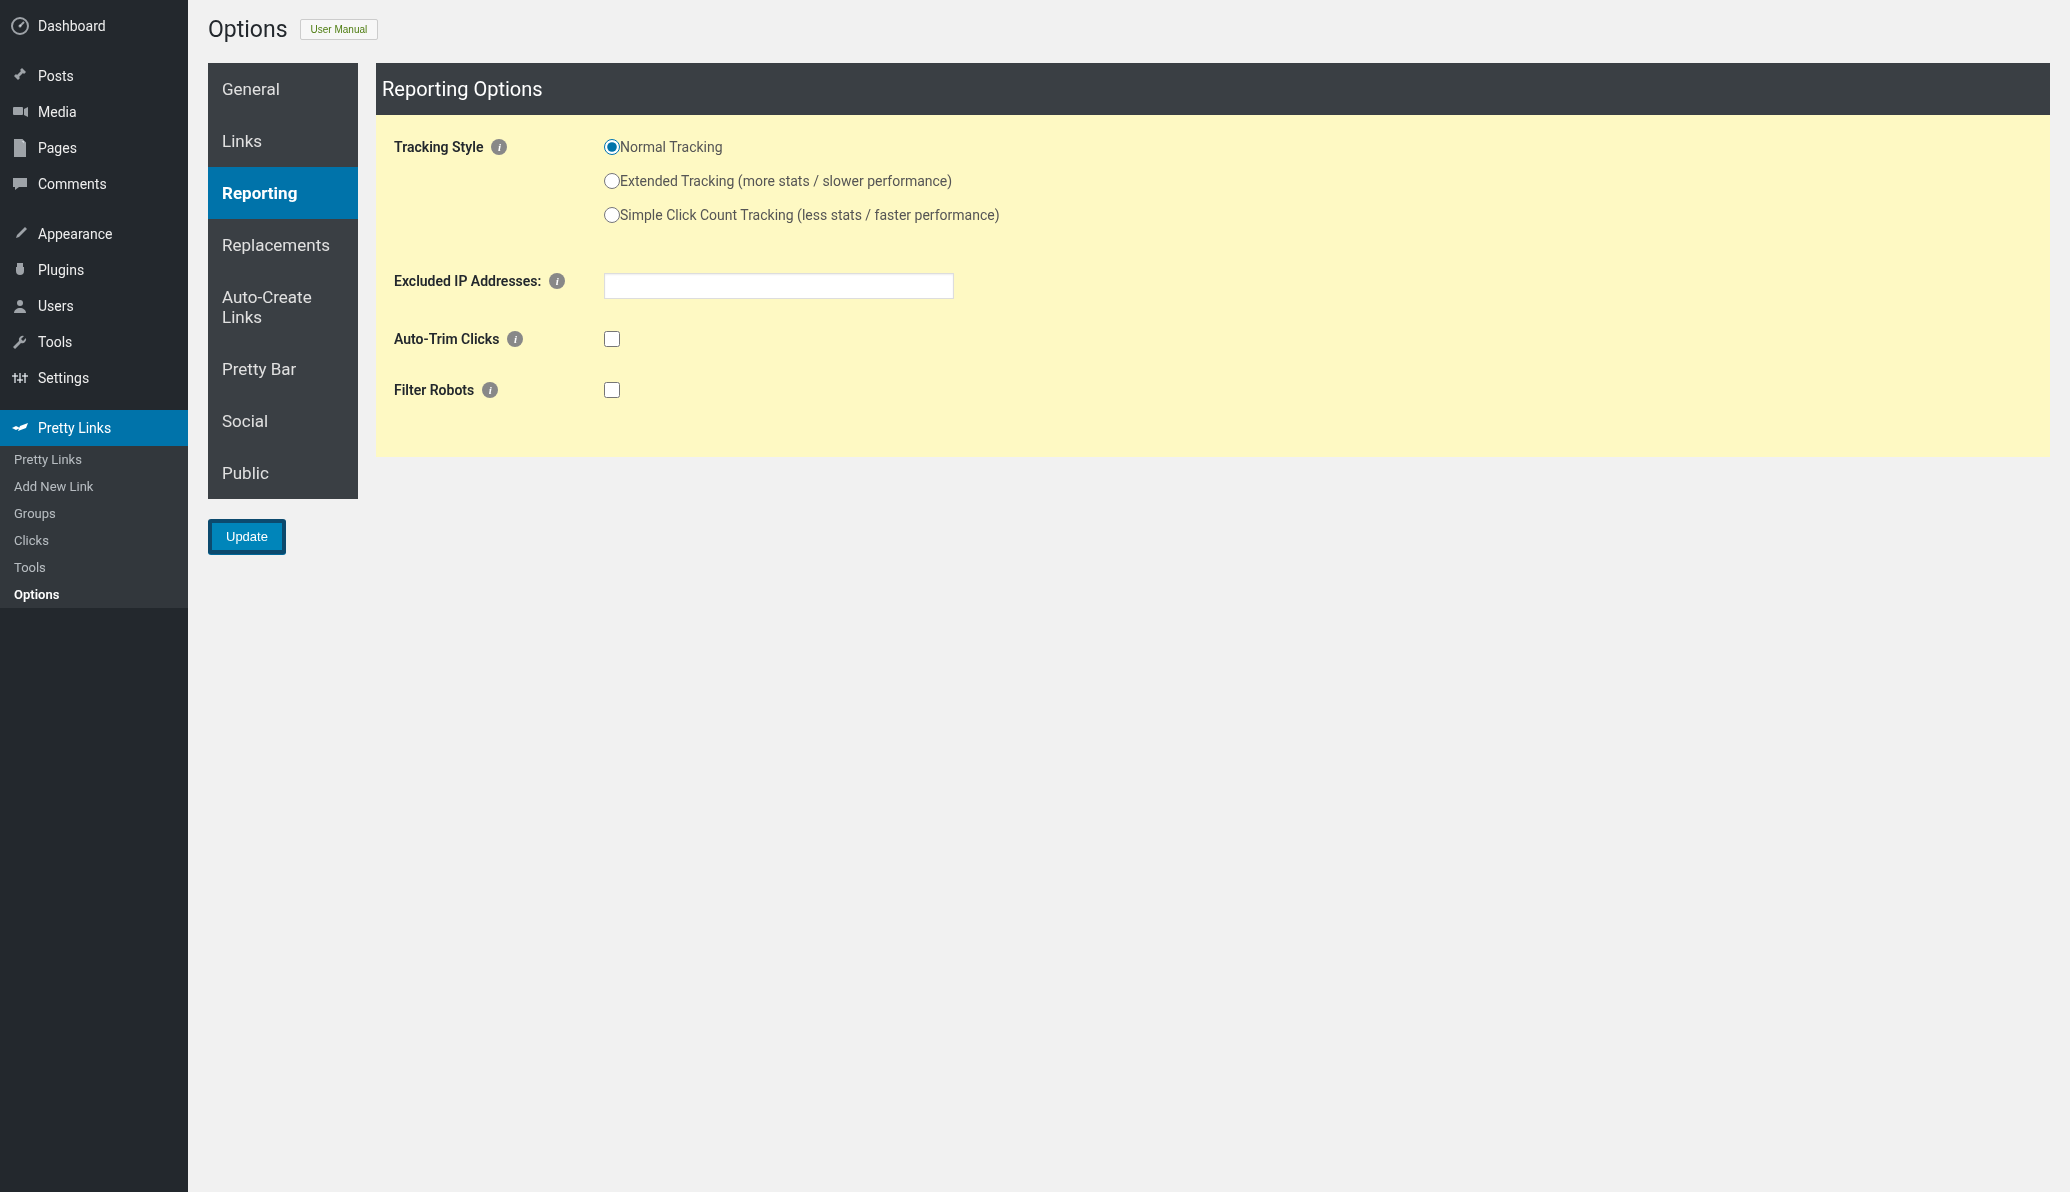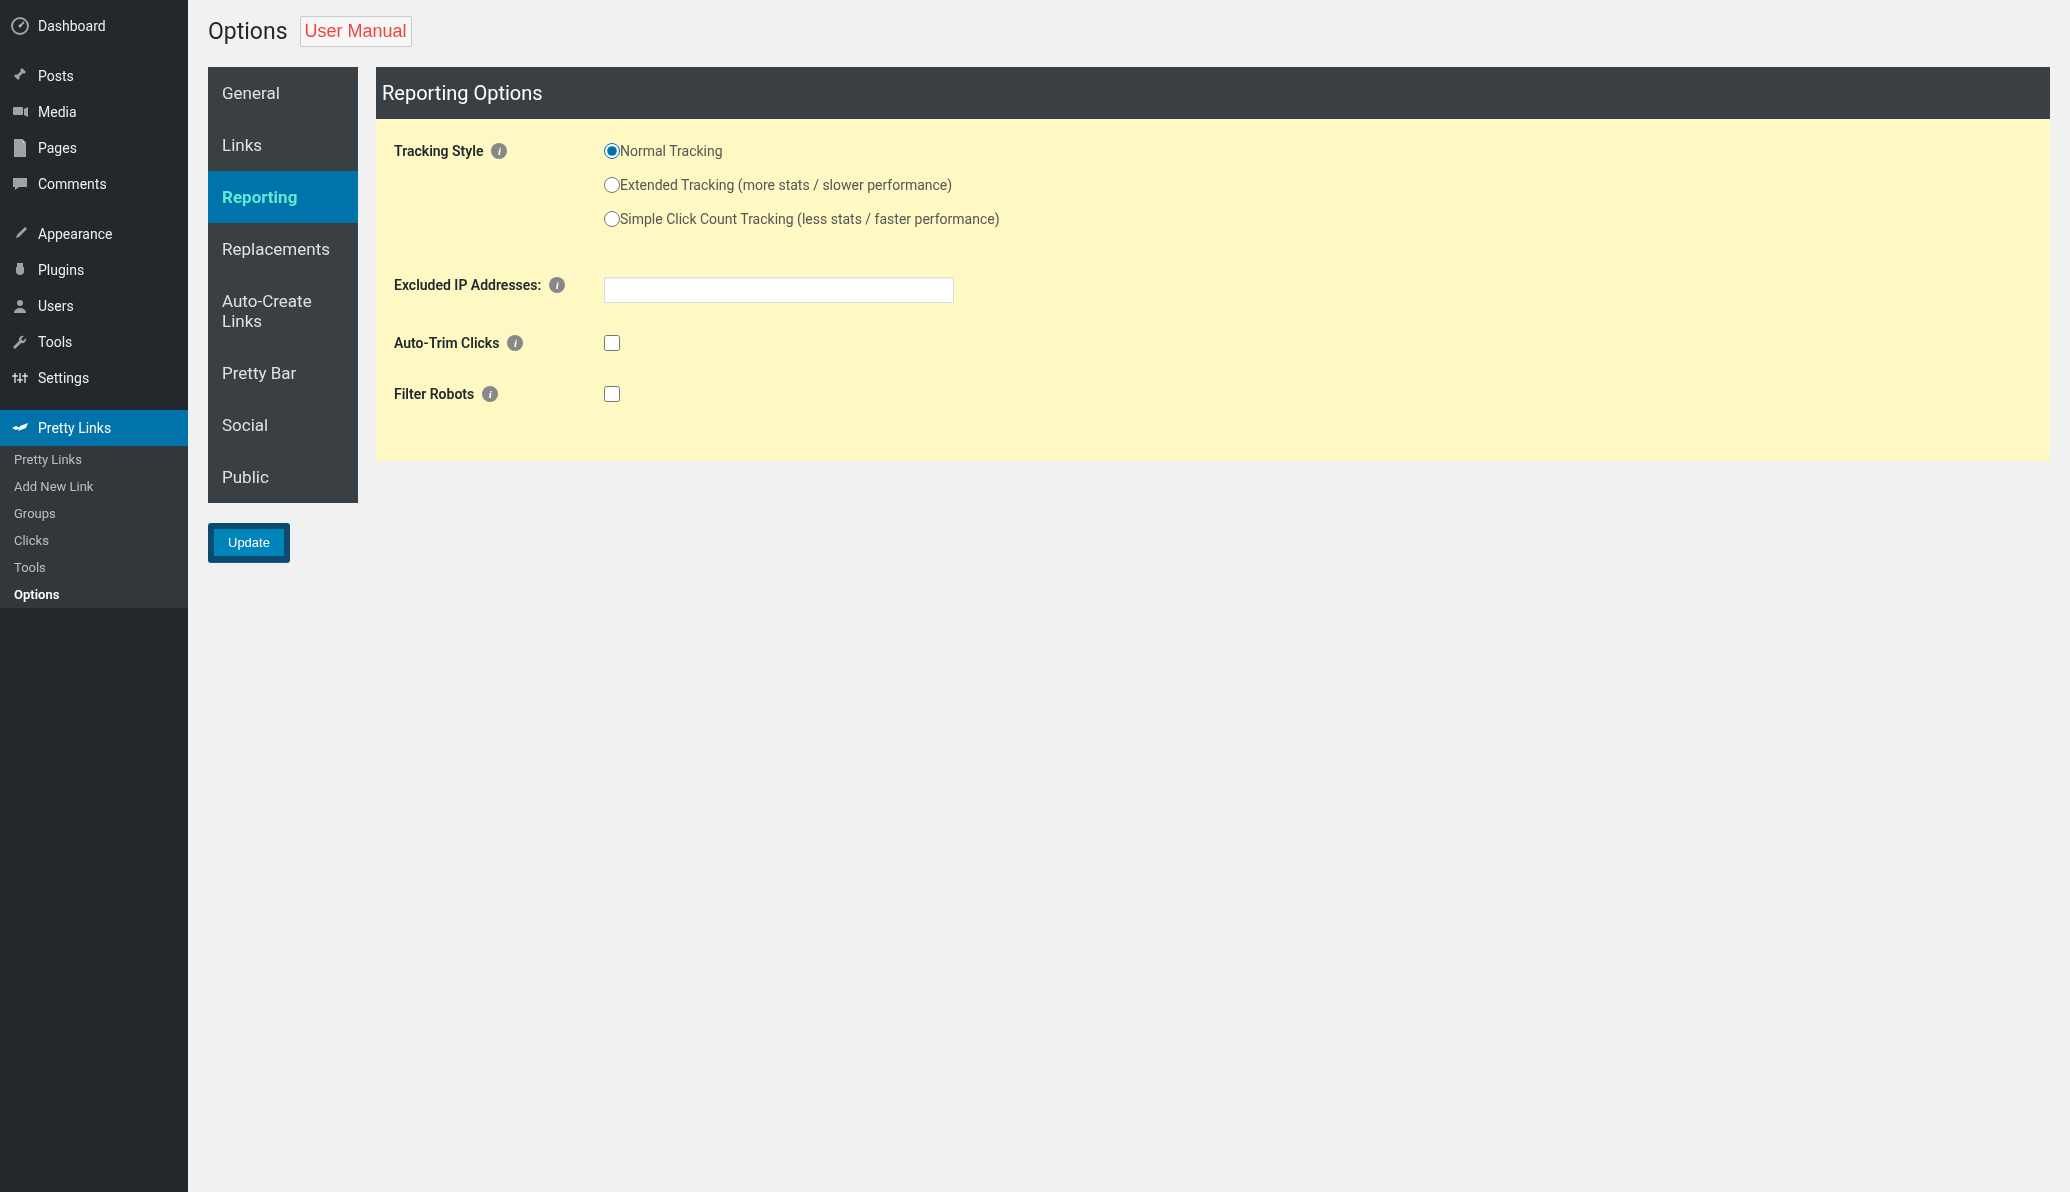--- a/index.html
+++ b/index.html
@@ -77,25 +77,25 @@
   gap: 12px;
   margin-bottom: 20px;
 }
 .page-title {
   font-size: 23px;
   font-weight: 400;
   color: #23282d;
 }
 .btn-outline {
   display: inline-block;
-  padding: 4px 4px;
+  padding: 4px 10px;
   border: 1px solid #ccc;
   background: #f7f7f7;
-  color: #ef4444;
-  font-size: 18px;
+  color: #4d7c0f;
+  font-size: 10px;
   cursor: pointer;
   border-radius: 2px;
 }
 
 
 .options-wrap {
   display: flex;
   gap: 18px;
 }
 .tabs {
@@ -104,21 +104,21 @@
   flex-shrink: 0;
 }
 .tabs .tab {
   padding: 16px 14px;
   color: #e0e0e0;
   font-size: 17px;
   cursor: pointer;
 }
 .tabs .tab.active {
   background: #0073aa;
-  color: #5eead4;
+  color: #ffffff;
   font-weight: 700;
 }
 
 .panel { flex: 1; }
 .panel-header {
   background: #3a3f44;
   color: #fff;
   padding: 14px 6px;
   font-size: 20px;
   font-weight: 400;
@@ -176,21 +176,21 @@
 }
 .form-control input[type=checkbox] {
   width: 16px; height: 16px;
   border: 1px solid #b4b9be;
 }
 
 .btn-primary {
   display: inline-block;
   padding: 6px 14px;
   background: #0085ba;
-  border: 6px solid #0c4a6e;
+  border: 4px solid #0c4a6e;
   color: #fff;
   border-radius: 3px;
   cursor: pointer;
   font-size: 13px;
   margin-top: 20px;
   box-shadow: 0 1px 0 #006799;
 }
 </style>
 </head>
 <body>

